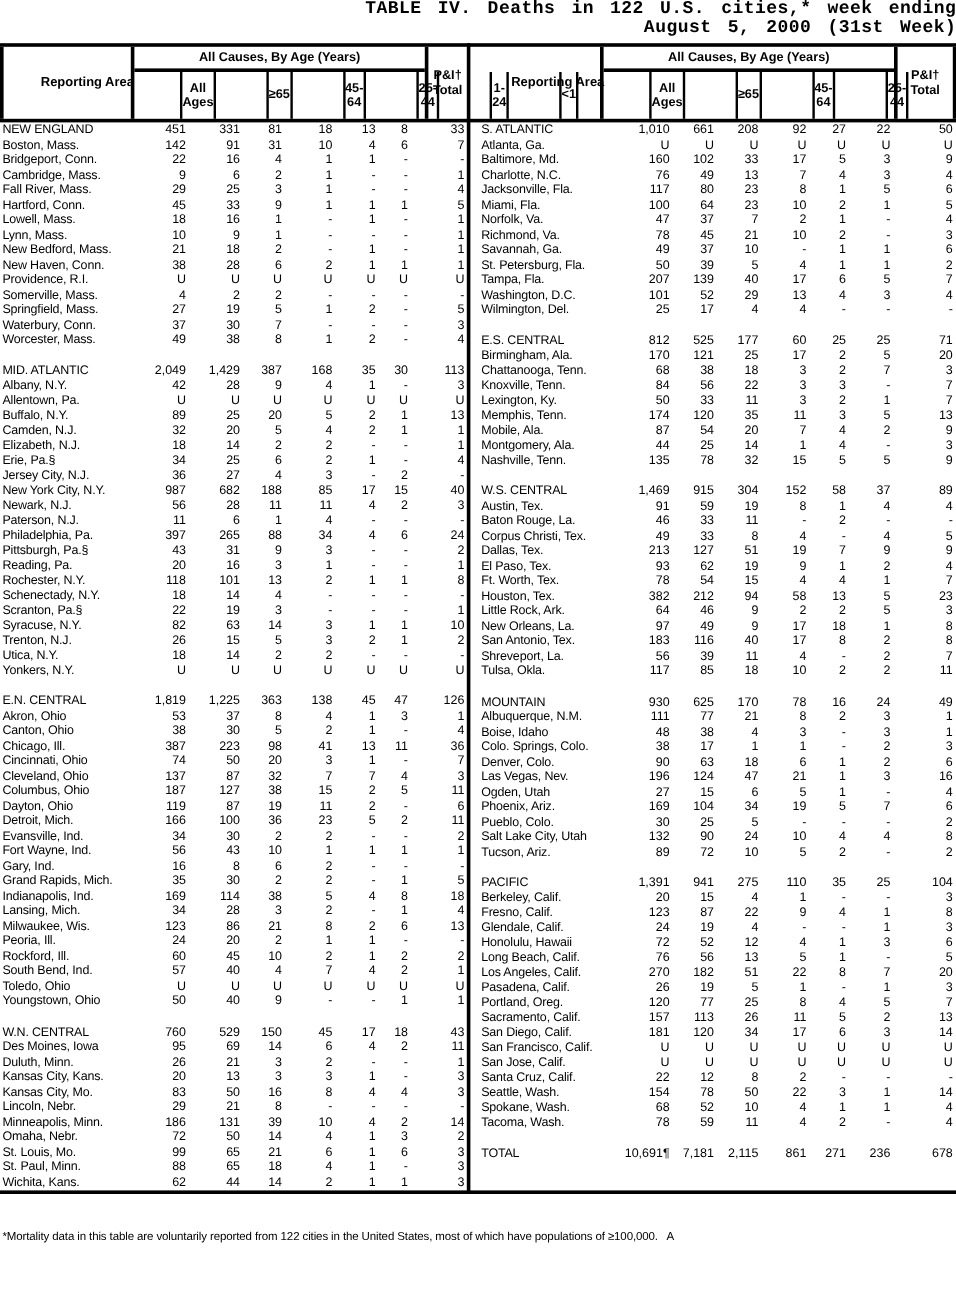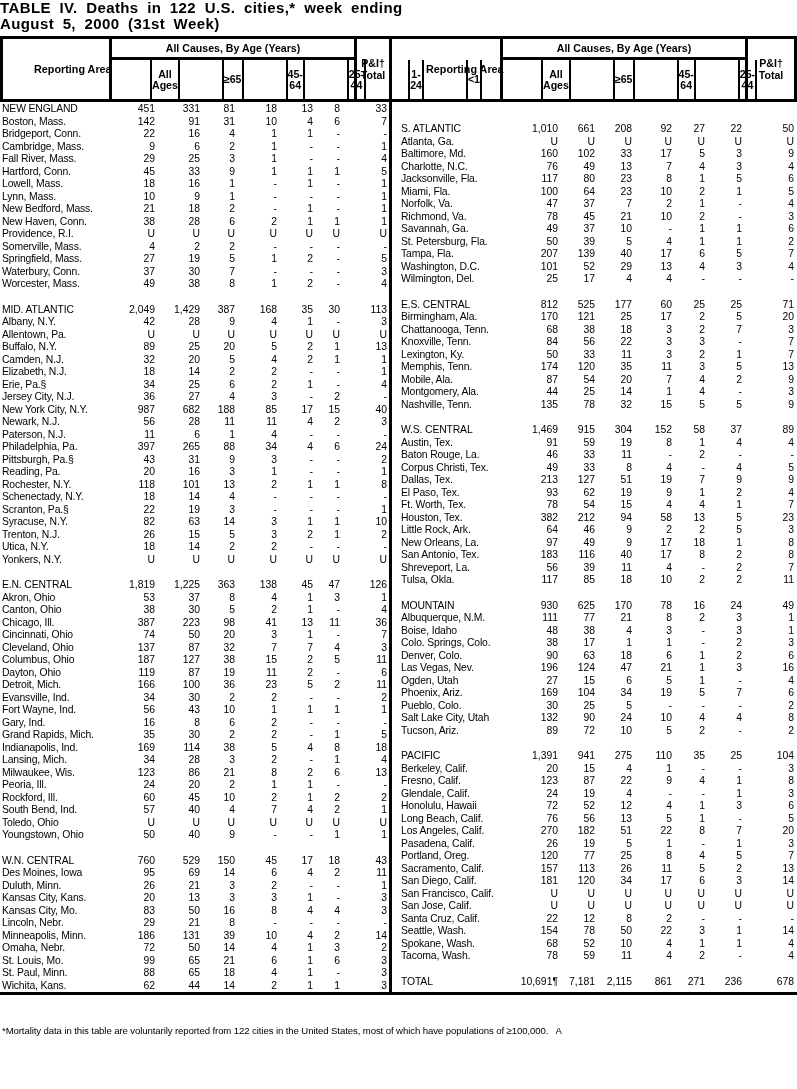--- a/index.html
+++ b/index.html
@@ -1,19 +1,19 @@
 <!DOCTYPE html>
 <html><head>
 <meta charset="utf-8">
 <style>
   html,body{margin:0;padding:0;background:#fff;}
   .page{position:relative;width:797px;height:1089px;background:#fff;overflow:hidden;
         font-family:"Liberation Sans","DejaVu Sans",sans-serif;color:#000;}
-  .title{position:absolute;top:0;left:0;right:0;text-align:left;font-weight:bold;
-         font-size:15px;line-height:16px;letter-spacing:0.4px;word-spacing:4px;}
+  .title{position:absolute;top:0;left:0;right:0;text-align:right;font-weight:bold;
+         font-size:15px;line-height:16px;letter-spacing:0.4px;word-spacing:4px;font-family:Liberation Mono, monospace;}
   .rule{position:absolute;left:0;width:797px;height:3px;background:#000;}
   .rule-top{top:36px;}
   .rule-mid{top:99px;}
   .rule-bot{top:992px;}
   .divider{position:absolute;left:389px;top:36px;width:3px;height:959px;background:#000;}
 
   .hdr{position:absolute;top:39px;height:60px;}
   .hdr-left{left:0;width:389px;}
   .hdr-right{left:392px;width:405px;}
   .vline{position:absolute;top:0;bottom:0;width:3px;background:#000;}
@@ -33,21 +33,21 @@
   .ages .c:nth-child(4){width:37px;}
   .ages .c:nth-child(5){width:36px;}
   .ages .c:nth-child(6){width:30px;}
   .pi{position:absolute;top:0;bottom:0;display:flex;flex-direction:column;align-items:center;
       justify-content:center;font-weight:bold;font-size:10.6px;line-height:12px;}
   .hdr-left .pi{left:357px;right:0;}
   .hdr-right .pi{left:356px;right:3px;}
 
   .half{position:absolute;top:103px;}
   .half-left{left:0;width:390px;}
-  .half-right{left:392px;width:405px;margin-top:20px;}
+  .half-right{left:392px;width:405px;}
   .r{display:grid;height:12.5px;align-items:center;font-size:10.4px;line-height:12px;}
   .half-left .r{grid-template-columns:112px 46px 45px 35px 42px 36px 27px 47px;}
   .half-right .r{grid-template-columns:112px 57px 37px 37px 40px 33px 37px 52px;}
   .a{padding-left:2px;white-space:nowrap;overflow:hidden;letter-spacing:-0.15px;}
   .half-right .a{padding-left:9px;}
   .v{text-align:right;padding-right:3px;white-space:nowrap;}
   .gap{height:13px;}
 
   .footnotes{position:absolute;top:1001px;left:2px;right:2px;font-size:9.6px;
              line-height:12px;white-space:pre-wrap;letter-spacing:-0.1px;}

